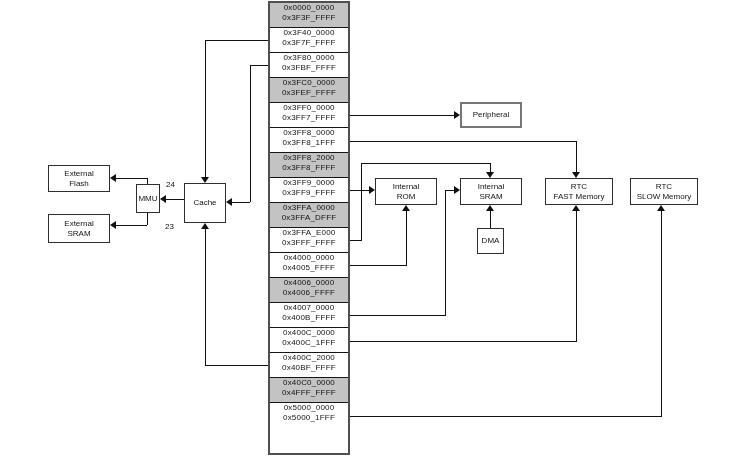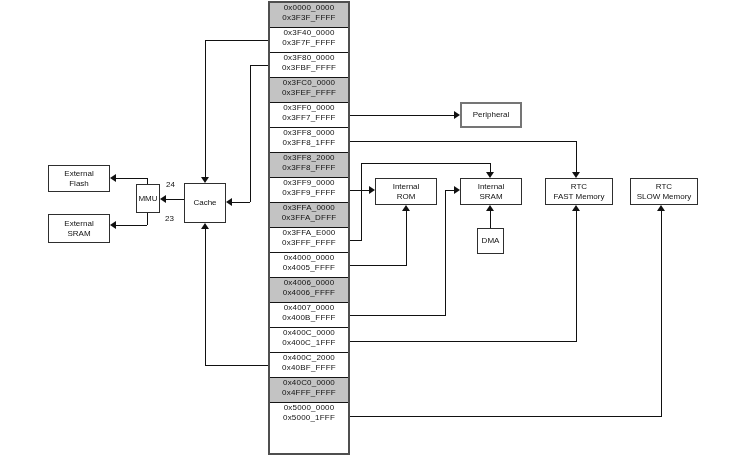--- a/index.html
+++ b/index.html
@@ -145,21 +145,21 @@
   <div class="box" style="left:545px;top:178px;width:68px;height:27px;">
     <span>RTC</span>
     <span>FAST Memory</span>
   </div>
   <div class="box" style="left:630px;top:178px;width:68px;height:27px;">
     <span>RTC</span>
     <span>SLOW Memory</span>
   </div>
 
   <span class="buslabel" style="left:120px;top:181px;">24</span>
-  <span class="buslabel" style="left:119px;top:215px;">23</span>
+  <span class="buslabel" style="left:119px;top:223px;">23</span>
 
   <div>
     <div class="hl" style="left:205px;top:40px;width:63px;"></div>
     <div class="vl" style="left:205px;top:40px;height:137px;"></div>
     <div class="ar down" style="left:201px;top:177px;"></div>
   </div>
 
   <div>
     <div class="hl" style="left:250px;top:65px;width:18px;"></div>
     <div class="vl" style="left:250px;top:65px;height:137px;"></div>

